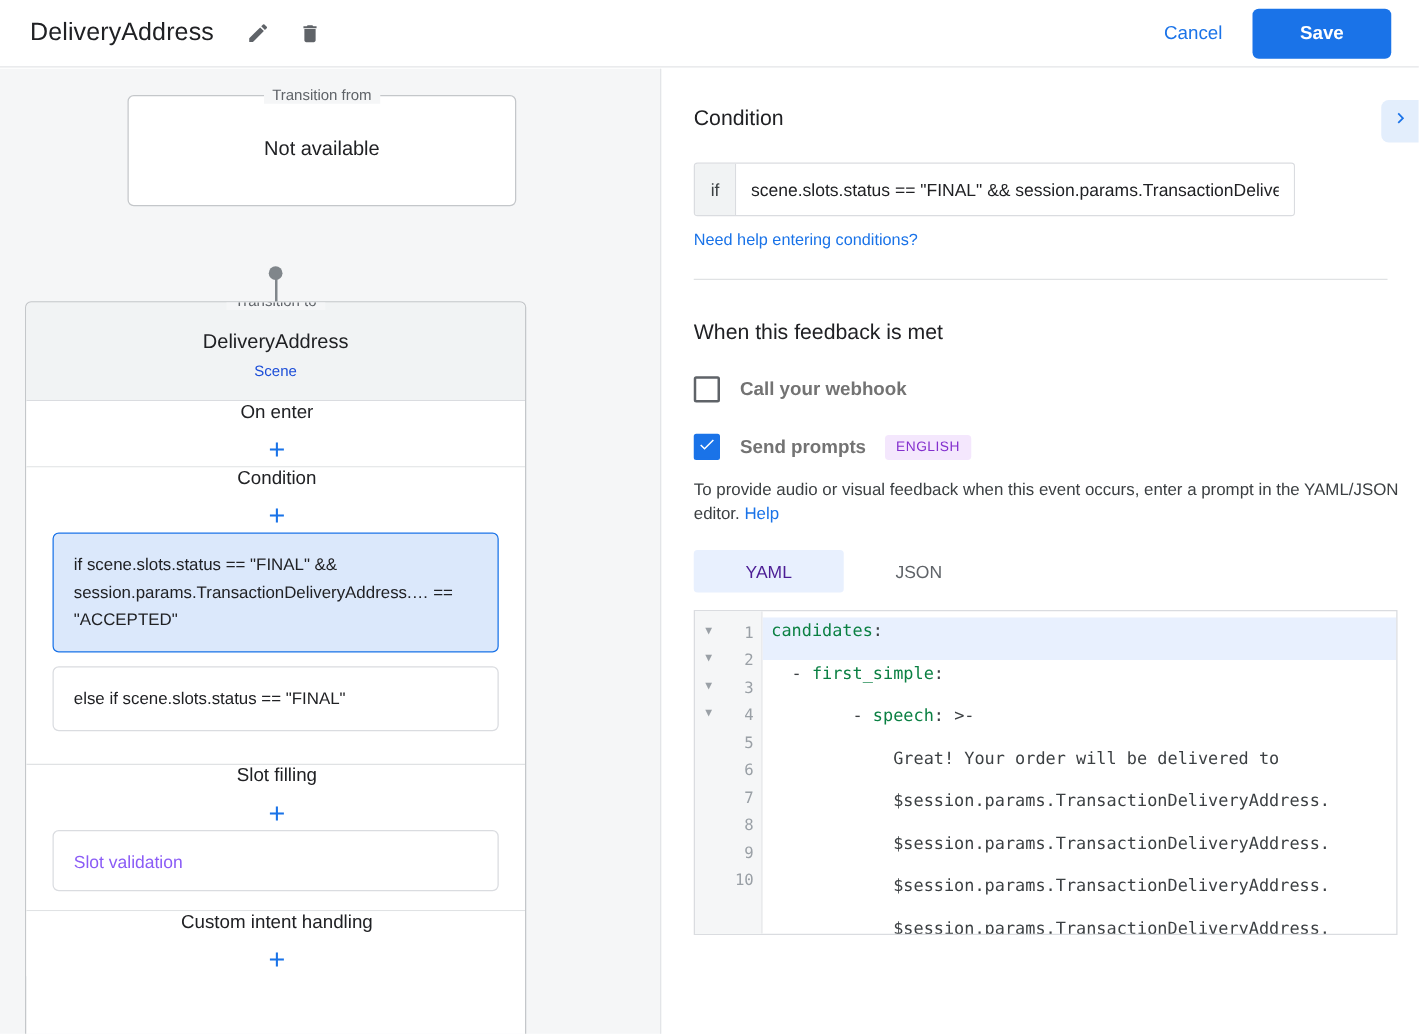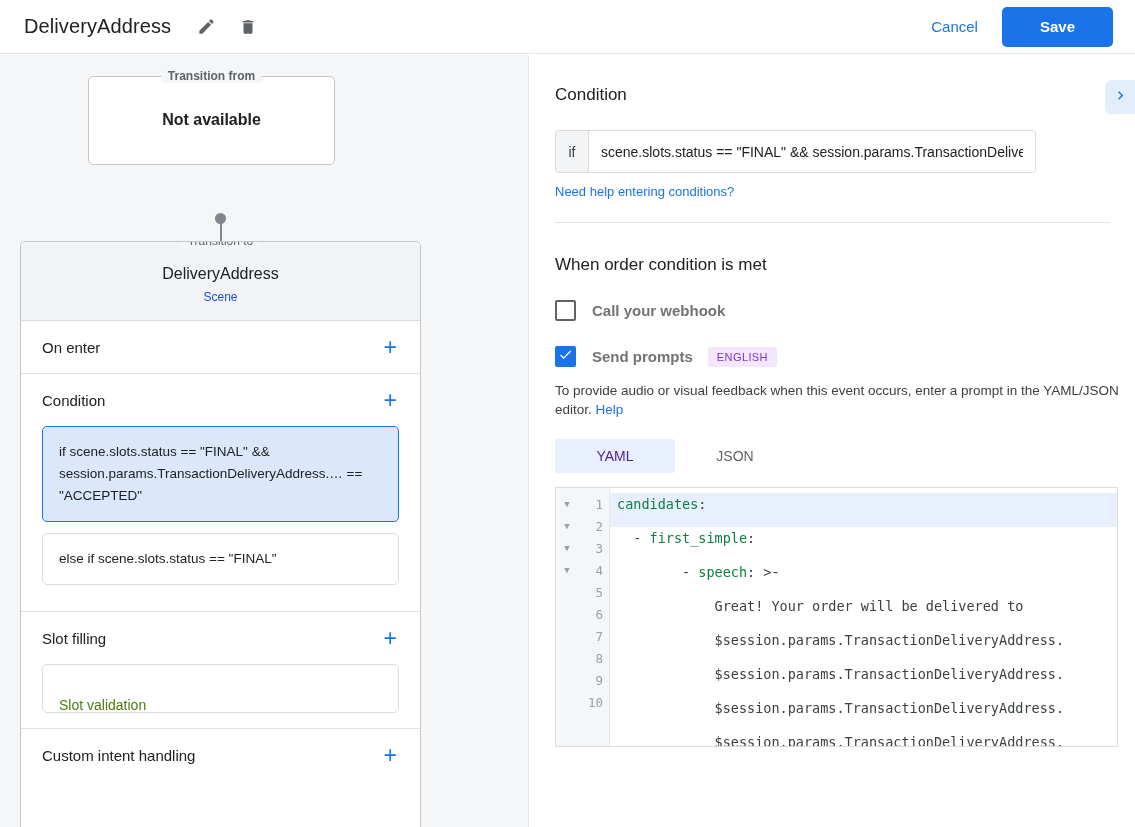--- a/index.html
+++ b/index.html
@@ -78,22 +78,22 @@
     top: -8px; left: 50%;
     transform: translateX(-50%);
     background: #f5f6f7;
     padding: 0 7px;
     font-size: 12px;
     color: #5f6368;
     white-space: nowrap;
   }
 
   .transition-from {
-    left: 88px; top: 21px;
-    width: 247px; height: 89px; font-weight: bold;
+    left: 102px; top: 21px;
+    width: 311px; height: 89px;
   }
   .tf-text {
     position: absolute;
     left: 0; right: 0; top: 34px;
     text-align: center;
     font-size: 16px;
     color: #202124;
   }
 
   
@@ -140,20 +140,21 @@
   .section {
     border-bottom: 1px solid #e0e2e4;
     background: #ffffff;
   }
   .section:last-child { border-bottom: none; }
   .section-header {
     display: flex; align-items: center;
     height: 52px;
     padding: 0 19px 0 21px;
     cursor: pointer;
+    flex-direction: column;
   }
   .section-title { flex: 1; font-size: 15px; color: #202124; }
   .plus {
     color: #1a73e8;
     font-size: 23px;
     line-height: 1;
     font-weight: 300;
     cursor: pointer;
     padding: 2px 4px;
   }
@@ -171,26 +172,26 @@
     cursor: pointer;
   }
   .cond-card.selected {
     background: #dbe8fb;
     border: 1px solid #1a73e8;
   }
   .slot-card {
     border: 1px solid #dadce0;
     border-radius: 5px;
     background: #ffffff;
-    padding: 16px 16px;
+    padding: 0 16px;
     height: 49px;
     line-height: 49px;
     margin-bottom: 11px;
     font-size: 14px;
-    color: #4d7c0f;
+    color: #8b5cf6;
     cursor: pointer;
   }
   .slot-card:last-child { margin-bottom: 0; }
 
   
   .right-panel {
     position: absolute; left: 530px; top: 55px;
     width: 605px; height: 772px;
     background: #ffffff;
     overflow: hidden;
@@ -455,21 +456,21 @@
 
     <div class="cond-input-row">
       <div class="cond-if">if</div>
       <input class="cond-input" type="text" value="scene.slots.status == &quot;FINAL&quot; &amp;&amp; session.params.TransactionDeliveryAddress.deliveryAddress.location.postalAddress.administrativeArea == &quot;ACCEPTED&quot;" style="">
     </div>
 
     <div class="help-link">Need help entering conditions?</div>
 
     <div class="rp-divider"></div>
 
-    <div class="rp-h2">When order condition is met</div>
+    <div class="rp-h2">When this feedback is met</div>
 
     <div class="cbrow">
       <div class="cbox"></div>
       <div class="cblabel">Call your webhook</div>
     </div>
 
     <div class="cbrow">
       <div class="cbox checked">
         <span>
           <svg width="15" height="15" viewBox="0 0 24 24" fill="#ffffff">

